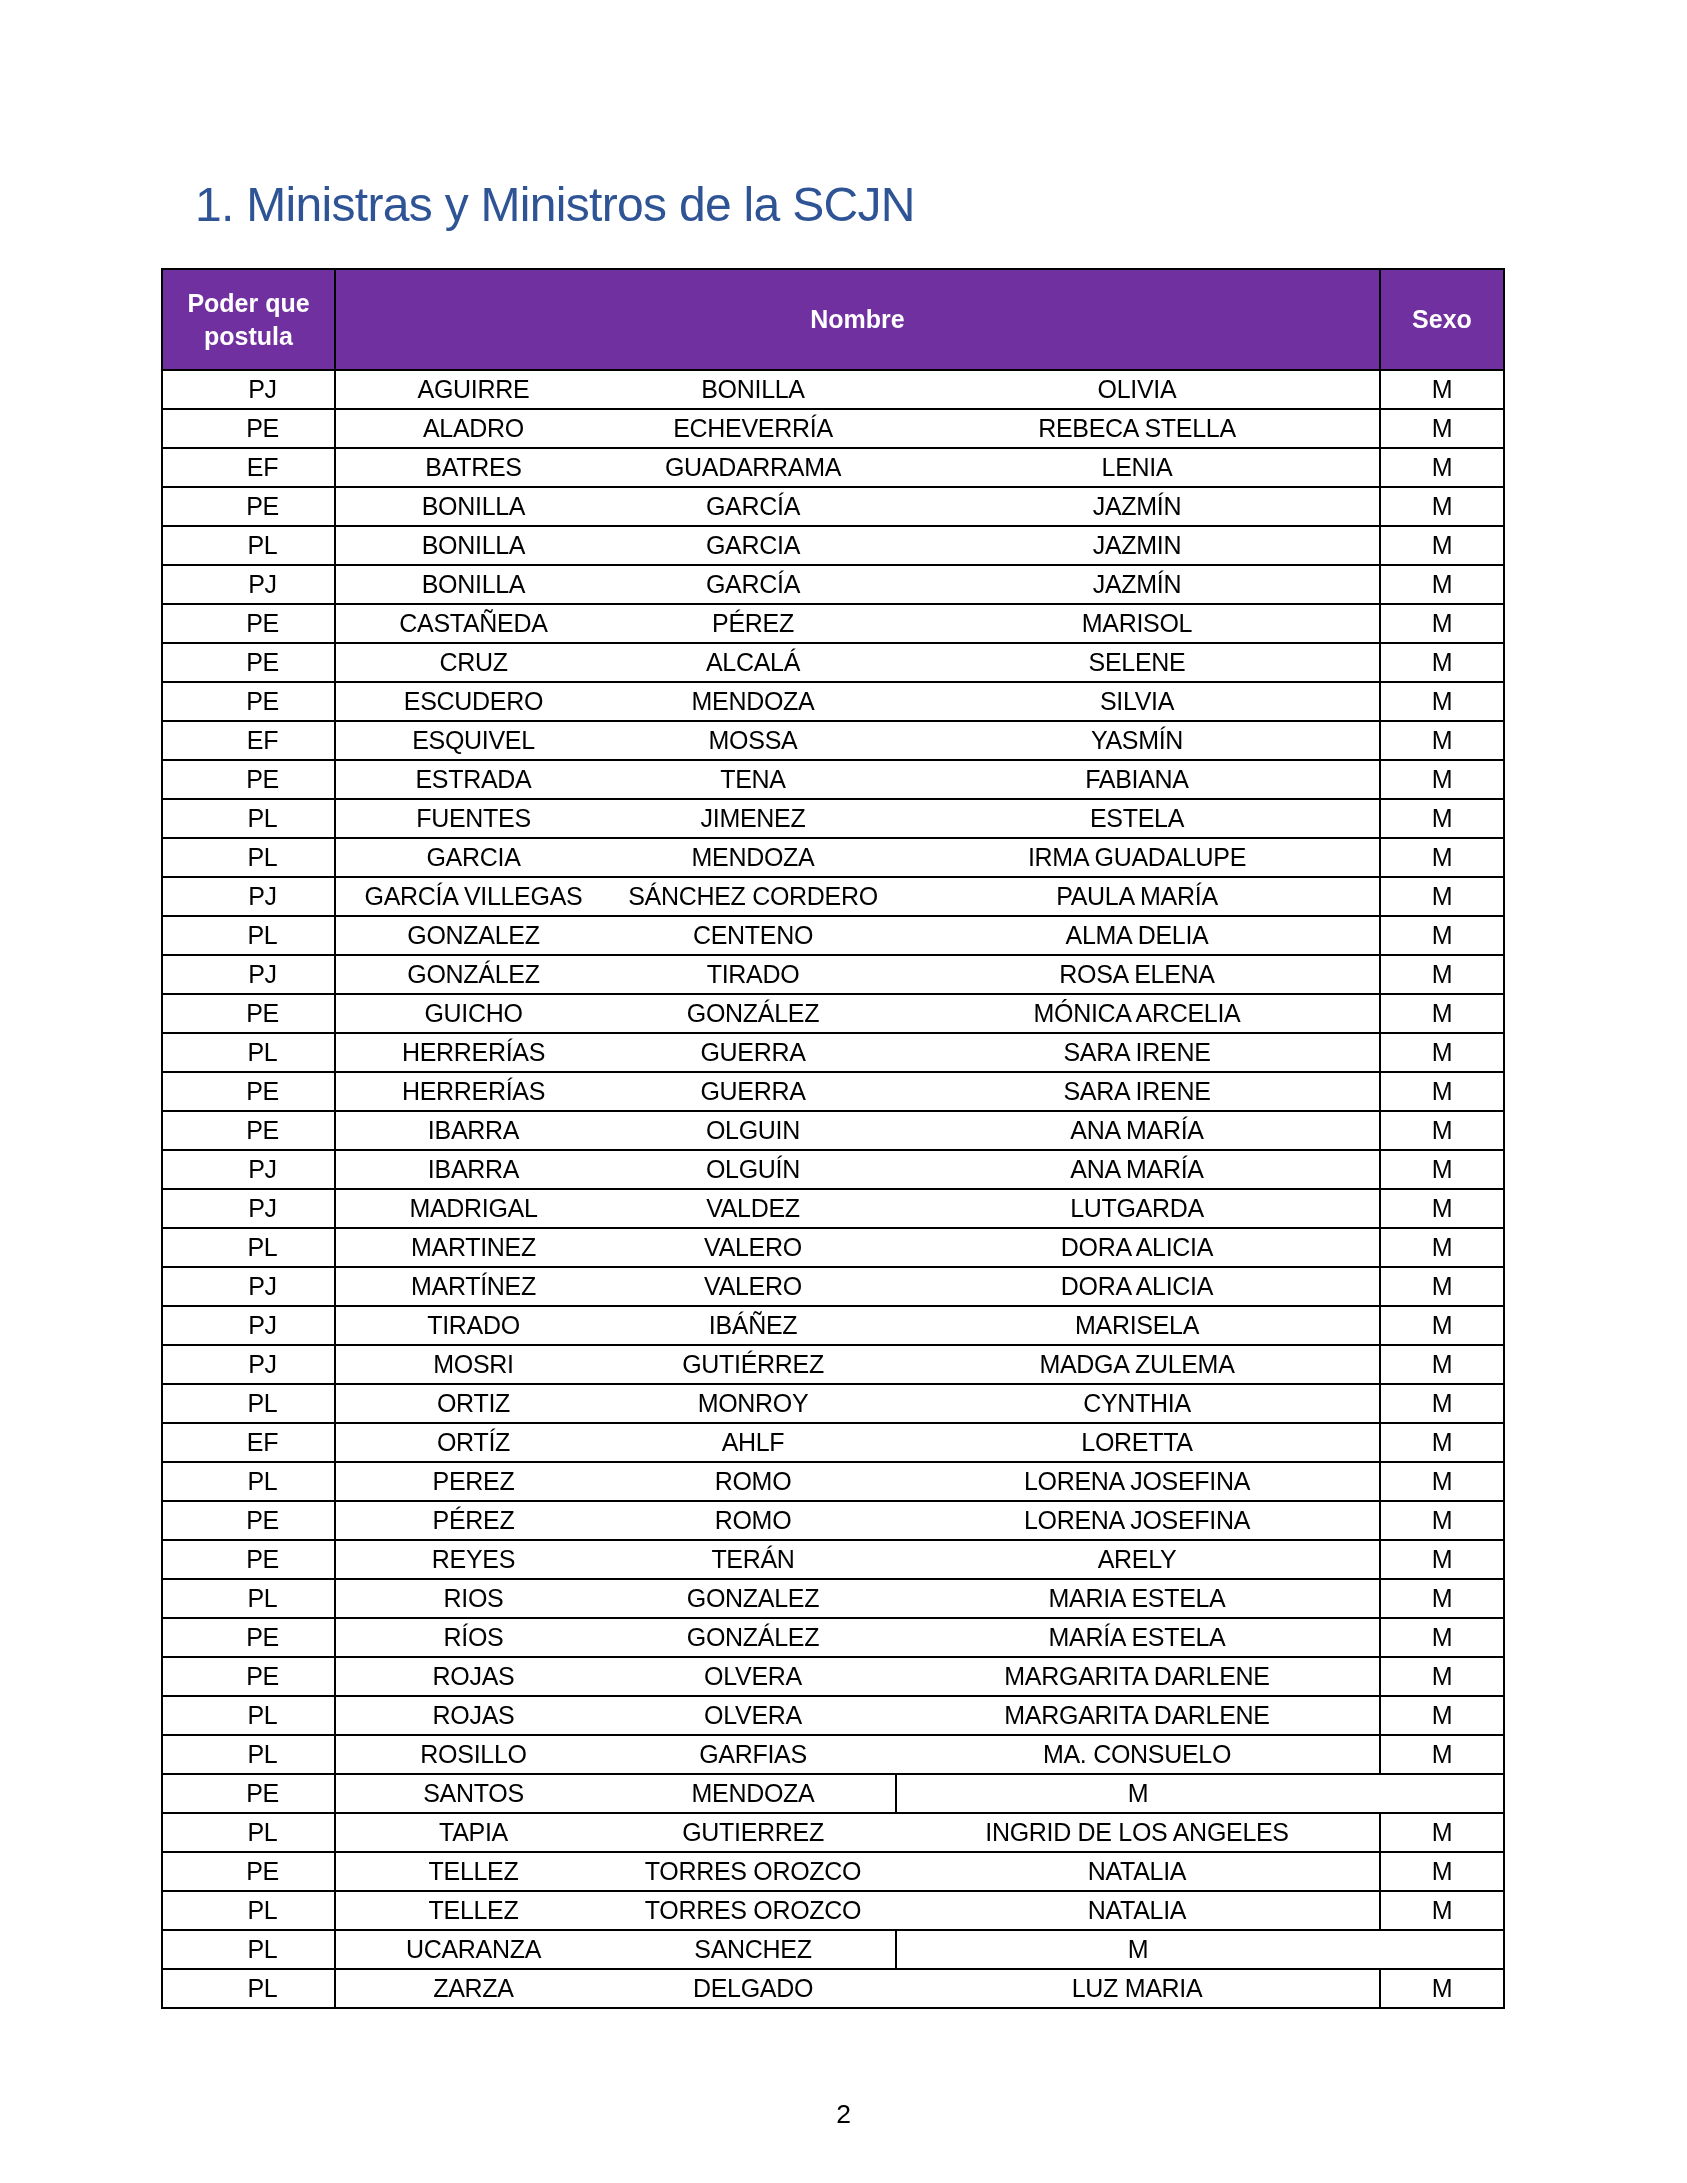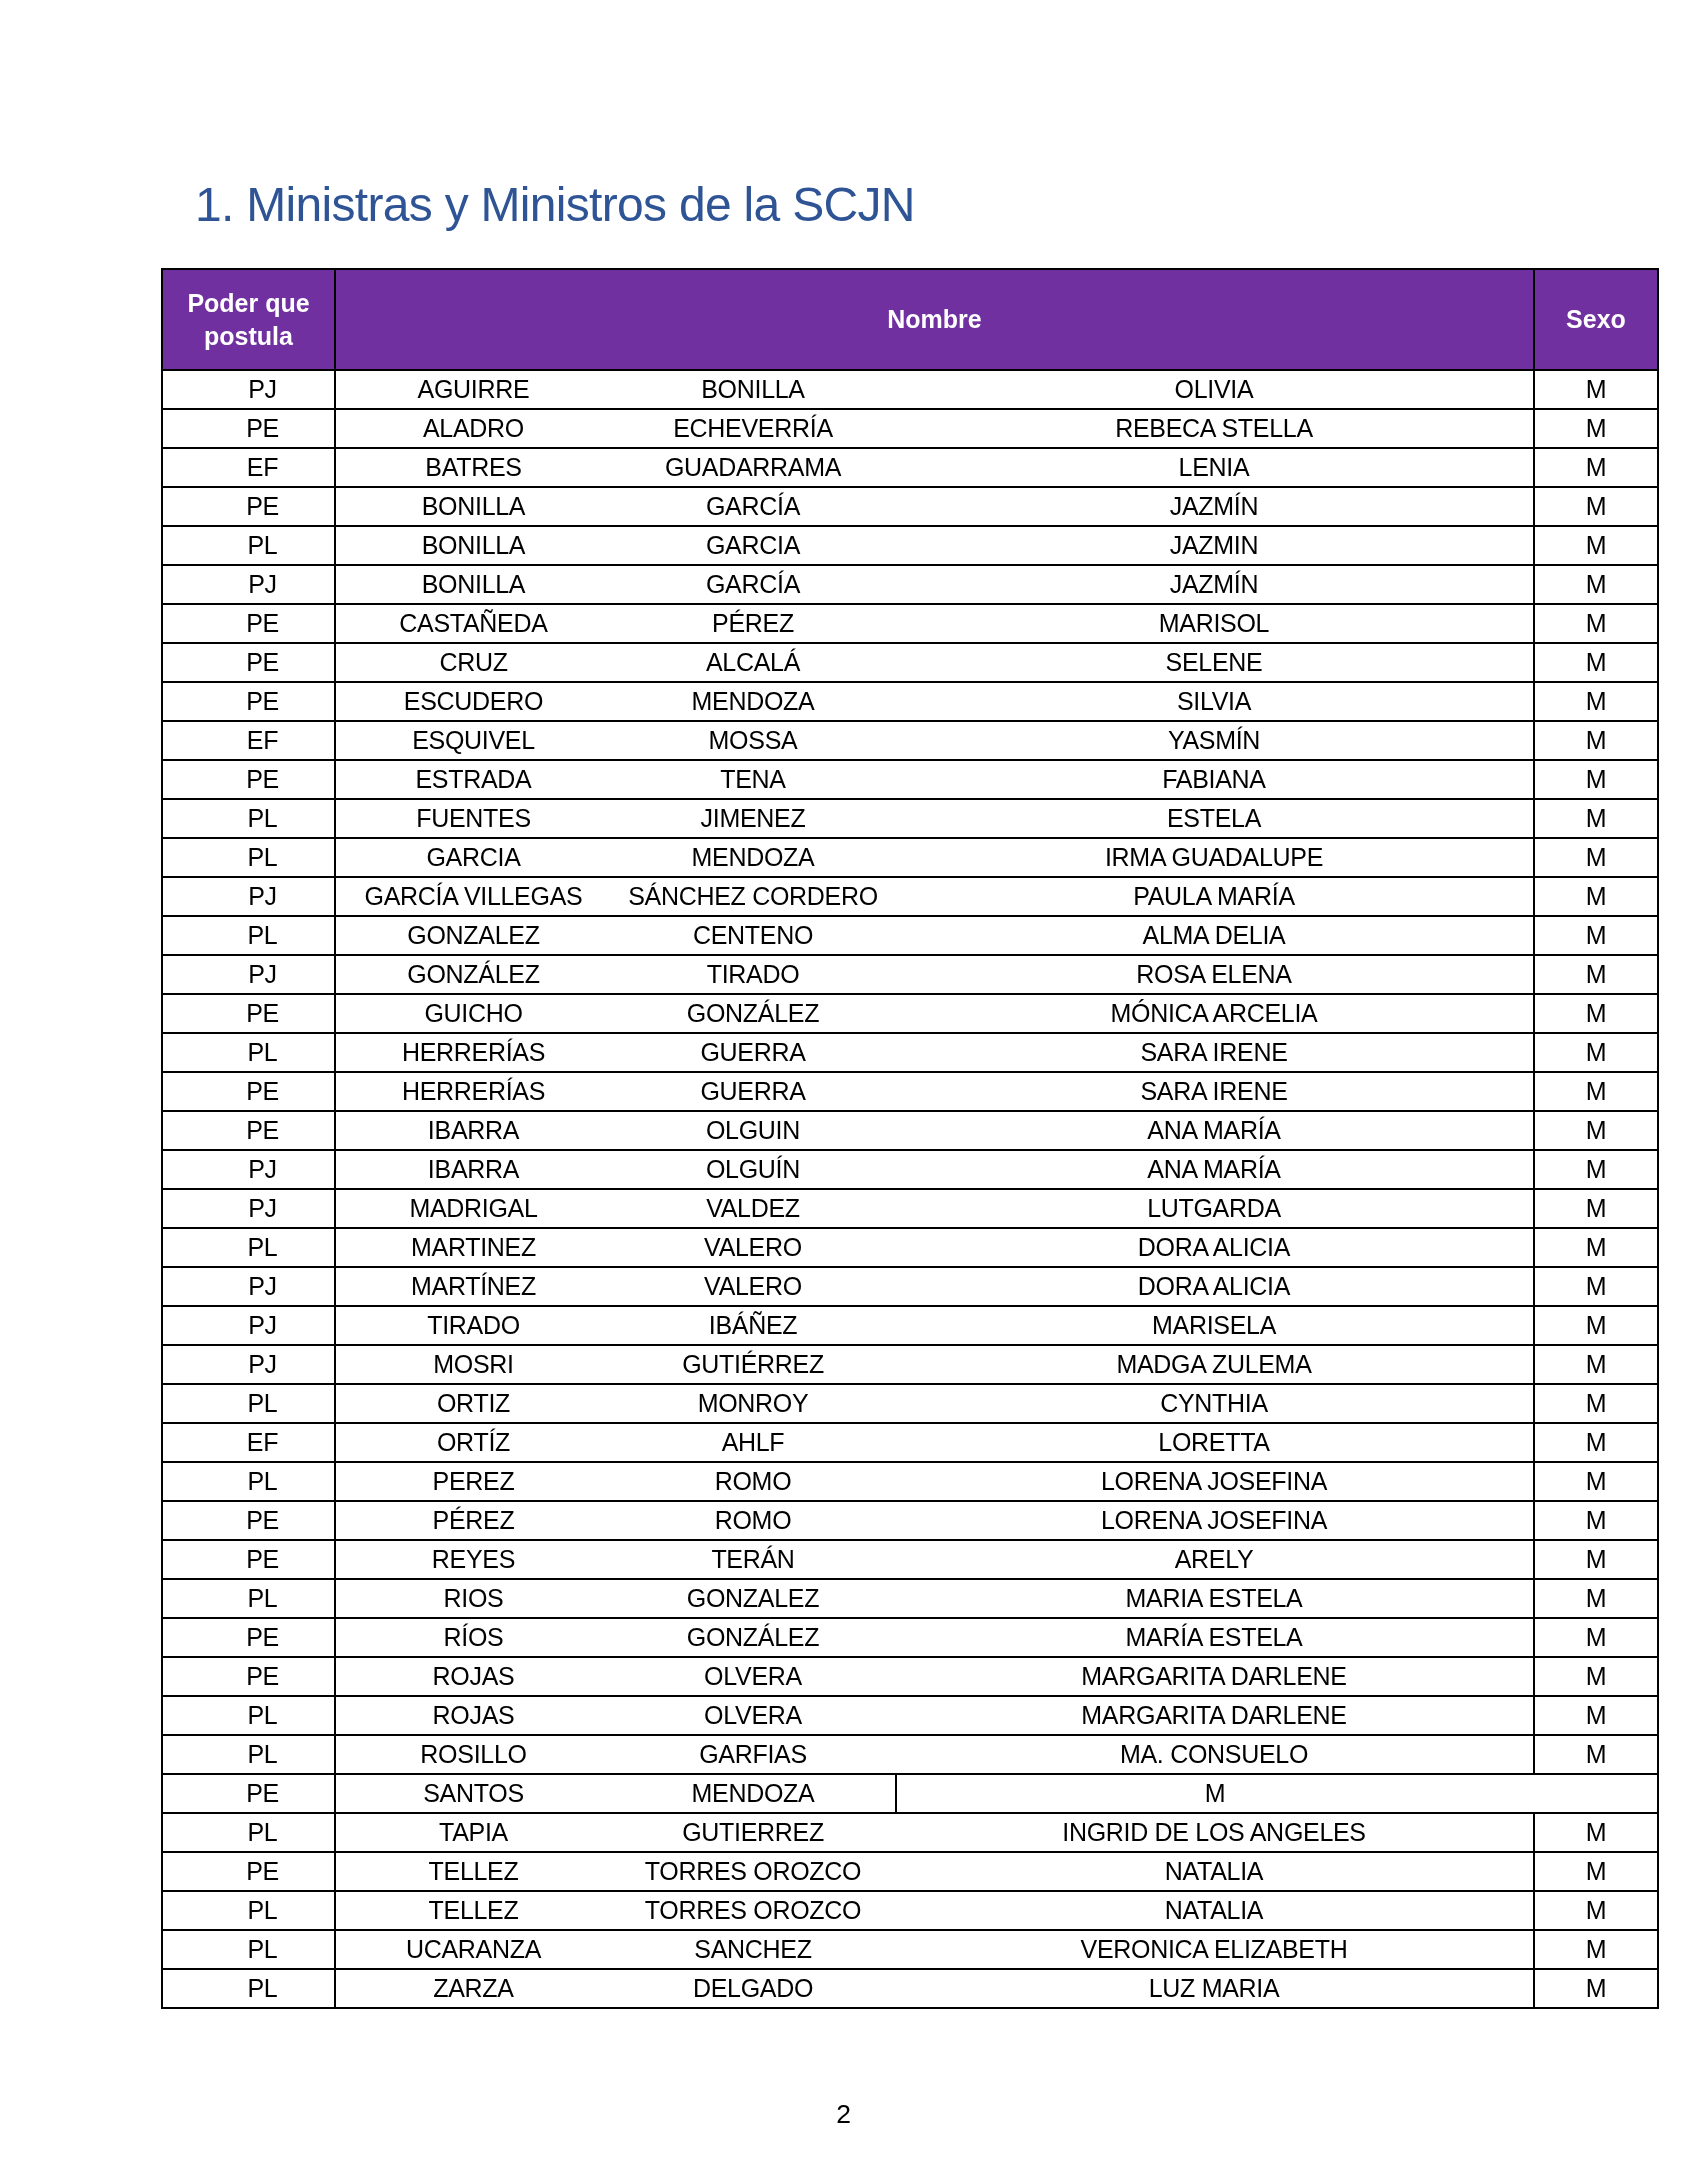--- a/index.html
+++ b/index.html
@@ -18,21 +18,21 @@
     font-size:48px;
     line-height:57px;
     letter-spacing:-0.7px;
     color:#2F5496;
     white-space:nowrap;
   }
   .table{
     position:absolute;
     left:161px;
     top:268px;
-    width:1498px;
+    width:1344px;
     box-sizing:border-box;
     border:2.6px solid #000000;
     background:#ffffff;
   }
   .thead{
     display:grid;
     grid-template-columns:173px 1fr 124px;
     height:99px;
     background:#7030A0;
     color:#ffffff;
@@ -420,21 +420,20 @@
       <div class="cell cell-apellido1">TELLEZ</div>
       <div class="cell cell-apellido2">TORRES OROZCO</div>
       <div class="cell cell-nombres">NATALIA</div>
       <div class="cell cell-sexo">M</div>
     </div>
 
     <div class="row">
       <div class="cell cell-poder">PL</div>
       <div class="cell cell-apellido1">UCARANZA</div>
       <div class="cell cell-apellido2">SANCHEZ</div>
-      <div class="cell cell-nombres">VERONICA ELIZABETH</div>
       <div class="cell cell-sexo">M</div>
     </div>
 
     <div class="row">
       <div class="cell cell-poder">PL</div>
       <div class="cell cell-apellido1">ZARZA</div>
       <div class="cell cell-apellido2">DELGADO</div>
       <div class="cell cell-nombres">LUZ MARIA</div>
       <div class="cell cell-sexo">M</div>
     </div>

